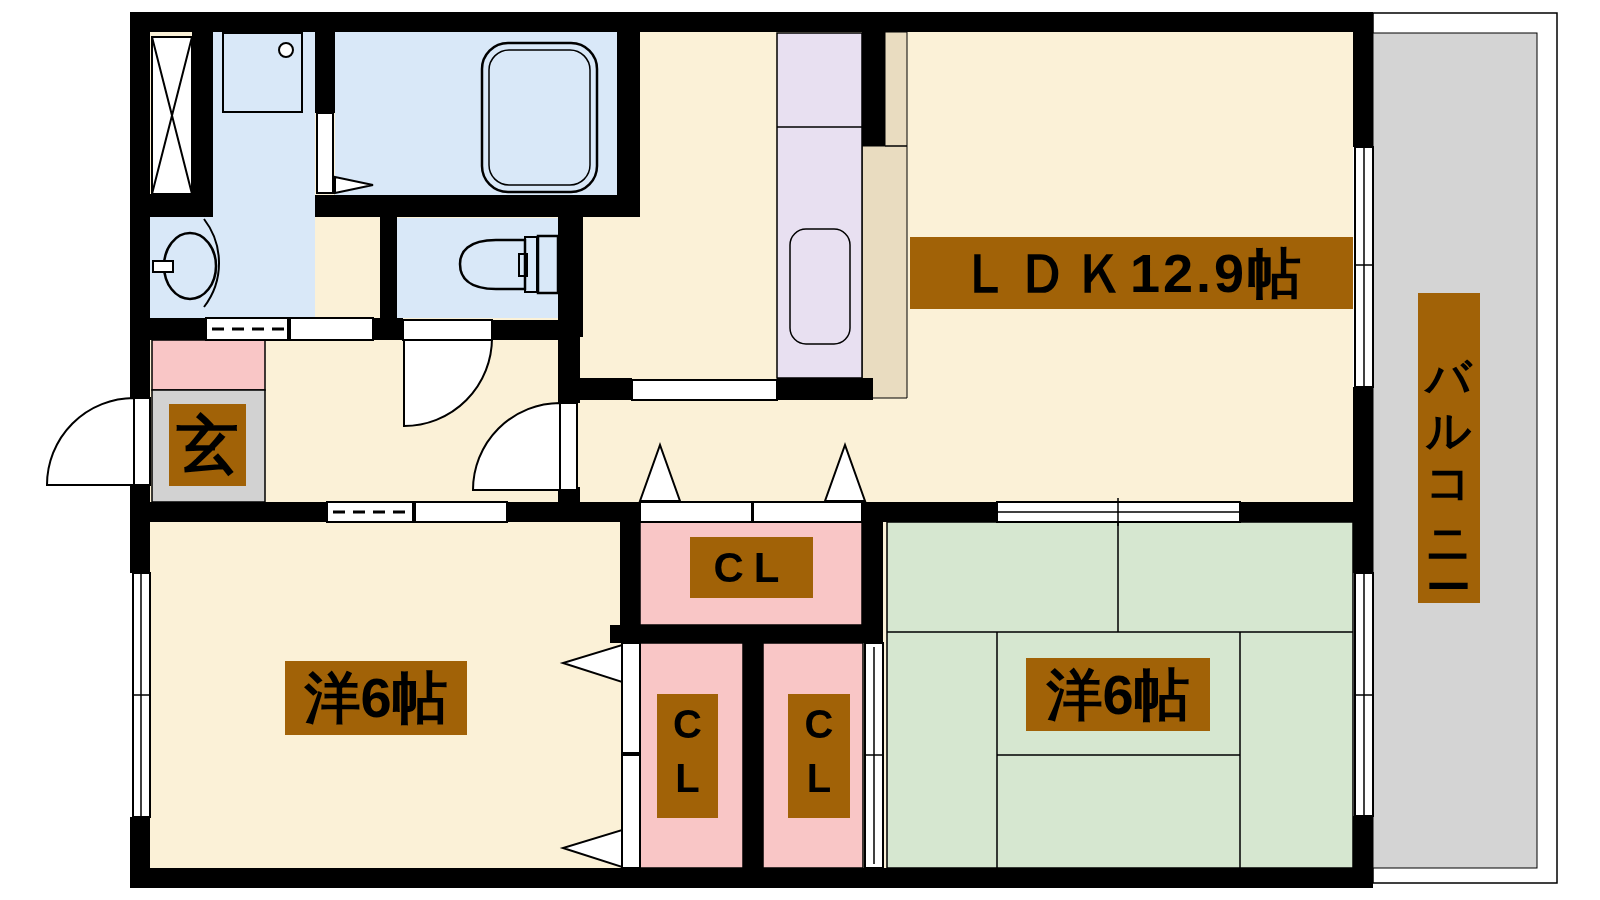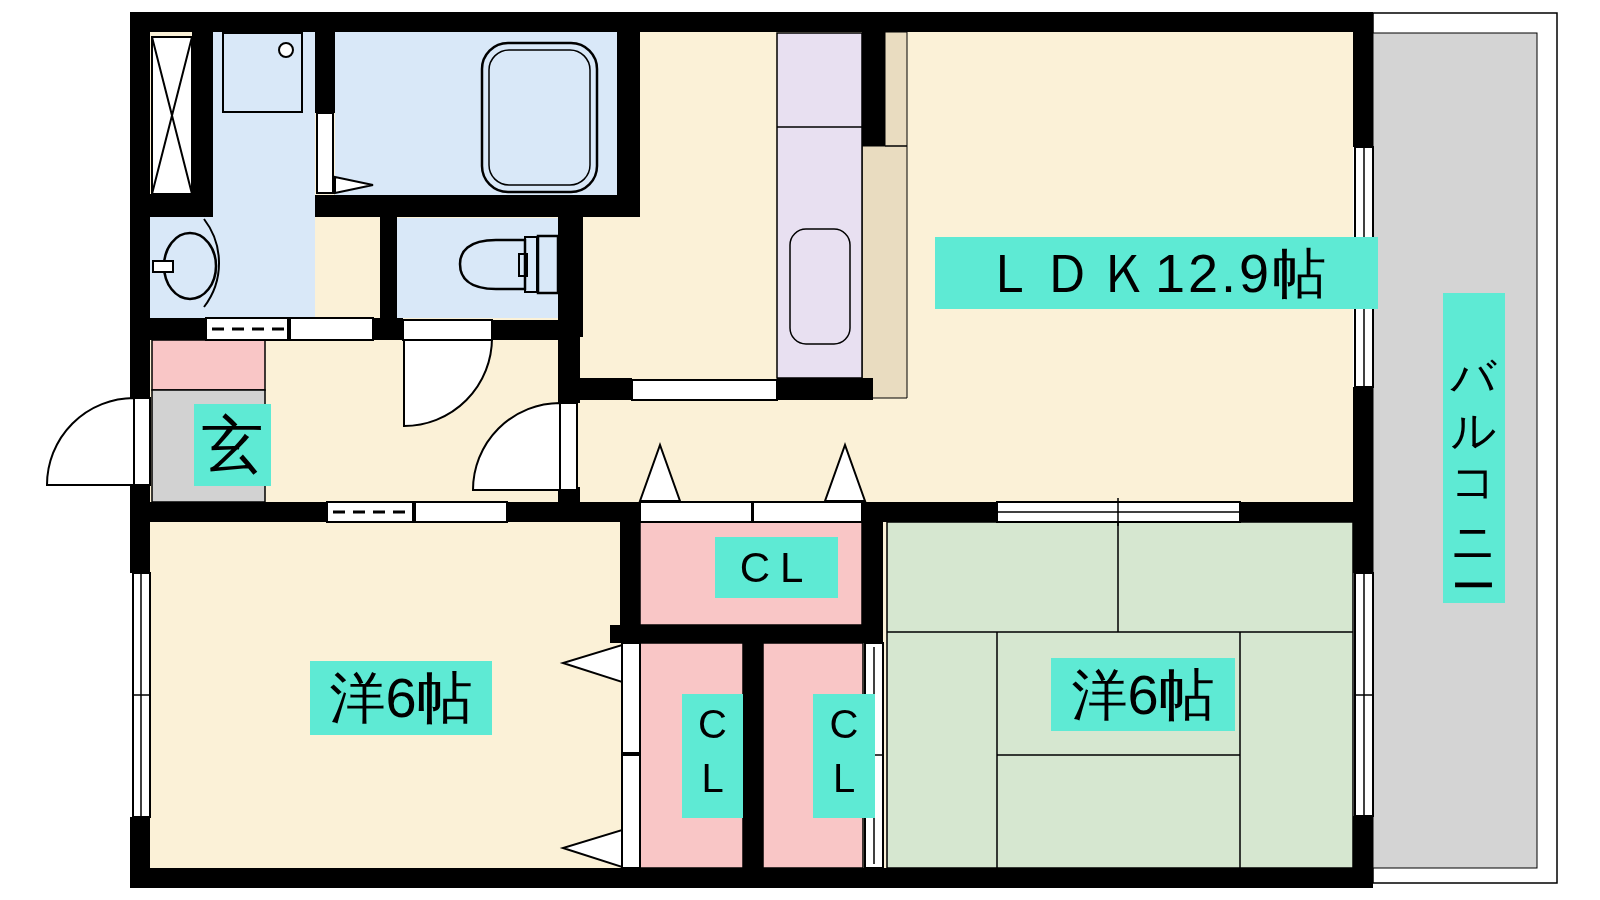--- a/index.html
+++ b/index.html
@@ -1,20 +1,20 @@
 <!DOCTYPE html>
 <html style="--floor-cream: #fbf1d7; --floor-tan: #e9dcc0; --counter-lavender: #e8e0f1; --sanitary-blue: #d9e8f8; --closet-pink: #f9c6c6; --tatami-green: #d6e7d0; --balcony-gray: #d4d4d4; --entrance-gray: #d2d2d2; --wall-black: #000000;"><head>
 <meta charset="utf-8">
 <style>
   html,body { margin:0; padding:0; background:#fff; }
   .plan { position:relative; width:1600px; height:900px; background:#fff; overflow:hidden;
           font-family:"Liberation Sans","DejaVu Sans",sans-serif; }
   .plan svg { position:absolute; left:0; top:0; }
-  .lbl { position:absolute; background:#5eead4; color:#000; display:flex; align-items:center;
-         justify-content:center; font-weight:400; line-height:1; white-space:nowrap;margin-left:25px; }
+  .lbl { position:absolute; background:#a16207; color:#000; display:flex; align-items:center;
+         justify-content:center; font-weight:700; line-height:1; white-space:nowrap; }
   .v  { writing-mode:vertical-rl; text-orientation:mixed; }
   .vu { writing-mode:vertical-rl; text-orientation:upright; }
   
   .wall  { fill:var(--wall-black); }
   .cream { fill:var(--floor-cream); }
   .blue  { fill:var(--sanitary-blue); }
   .bluef { fill:var(--sanitary-blue); stroke:#000; stroke-width:2; }
   .pinkr { fill:var(--closet-pink); stroke:#000; stroke-width:1.5; }
   .lav   { fill:var(--counter-lavender); stroke:#000; stroke-width:1.5; }
   .tanr  { fill:var(--floor-tan); stroke:#000; stroke-width:1; }

